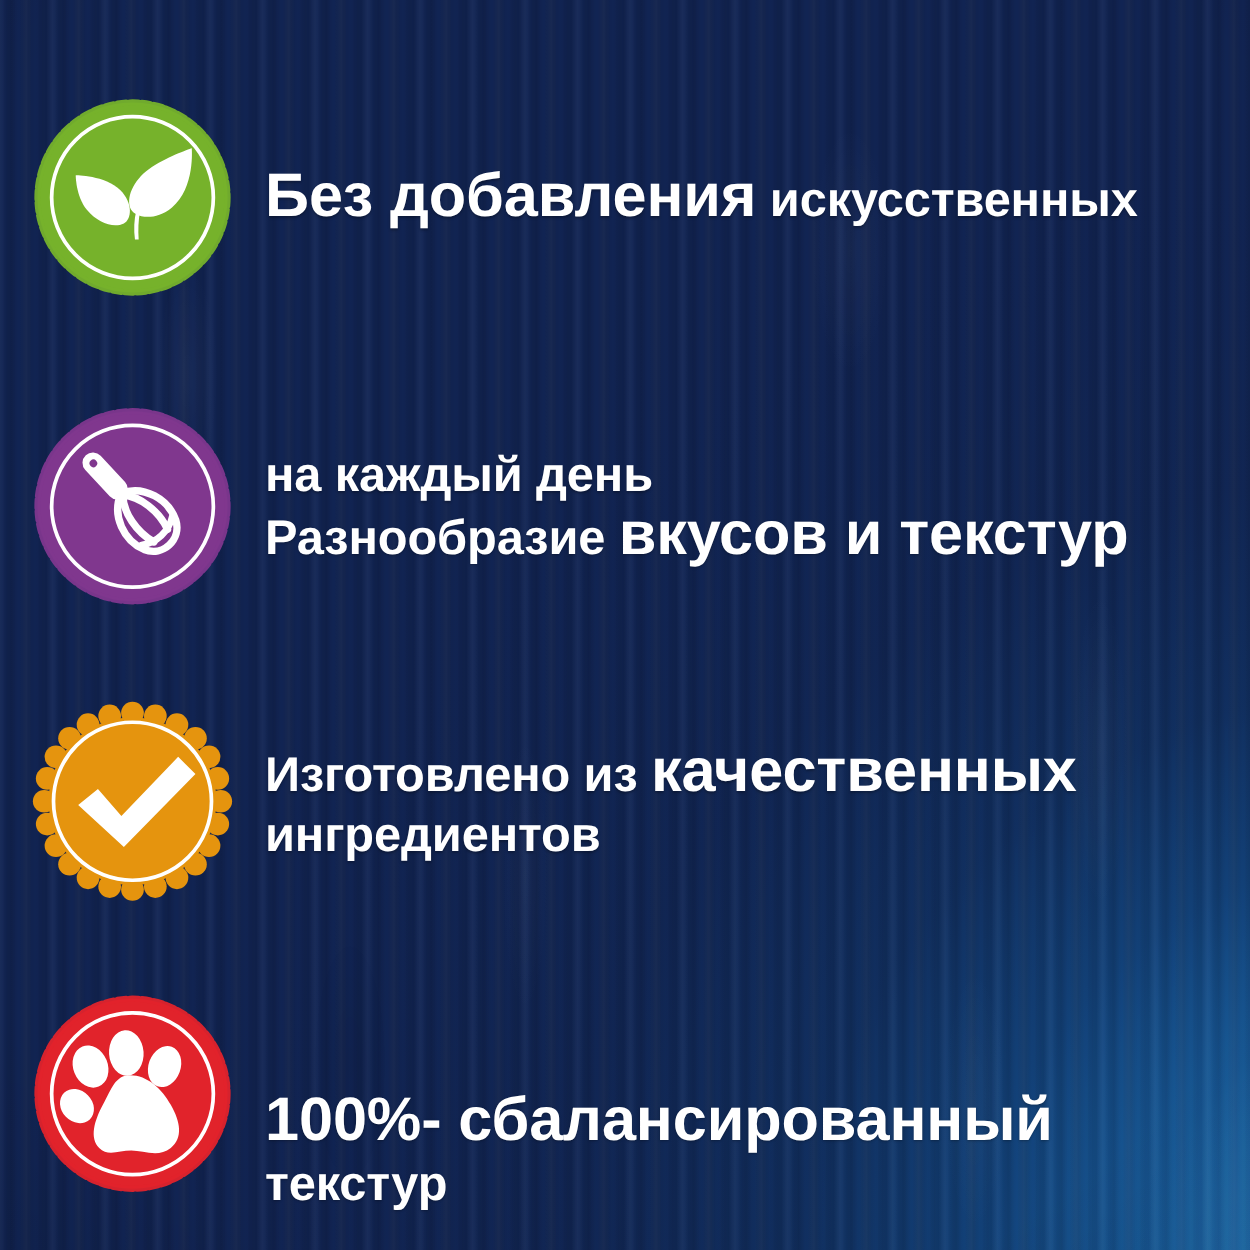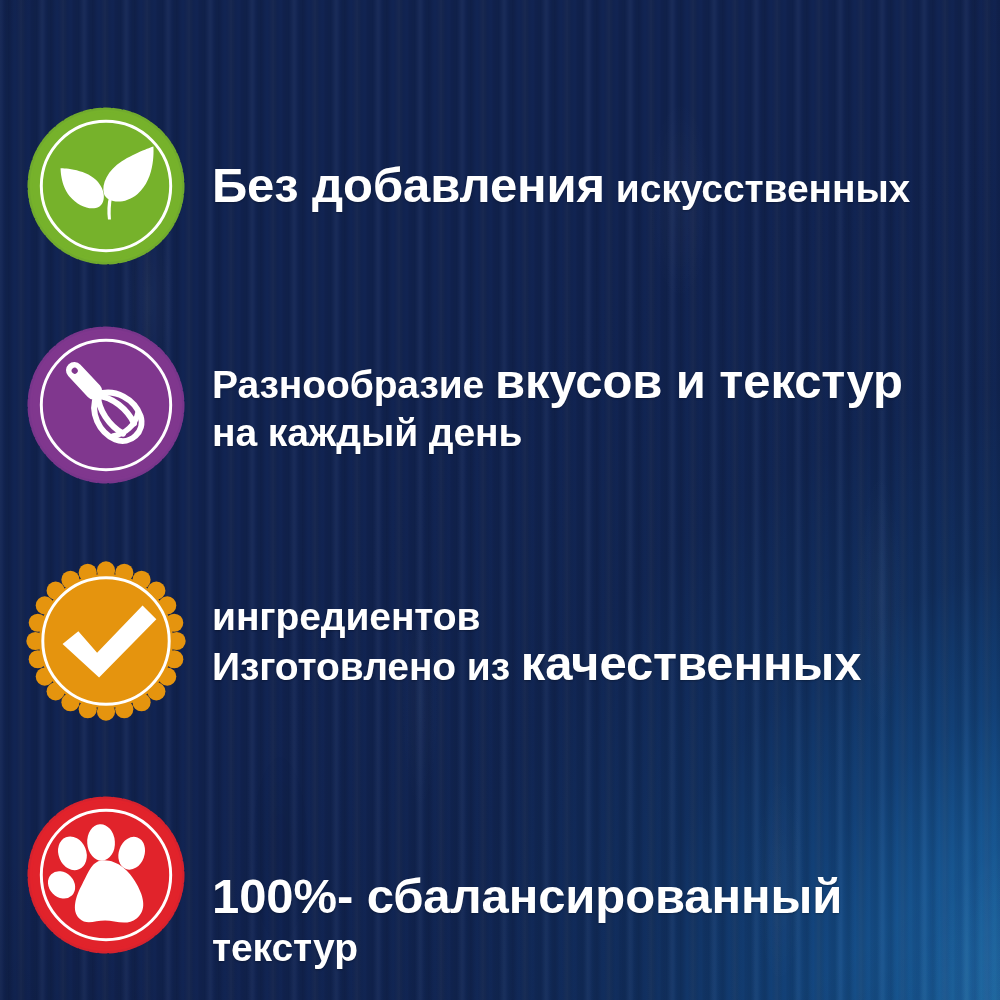--- a/index.html
+++ b/index.html
@@ -103,21 +103,21 @@
     inset: 0;
   }
   .feature-row {
     position: absolute;
     left: 0;
     width: 1000px;
     height: 186px;
     display: flex;
     align-items: center;
   }
-  .row-0 { top: 93px; }
+  .row-0 { top: 65px; }
   .row-1 { top: 312px; }
   .row-2 { top: 548px; }
   .row-3 { top: 782px; align-items: flex-end; }
 
   .badge-wrap {
     position: relative;
     width: 212px;
     min-width: 212px;
     height: 186px;
     display: flex;
@@ -210,24 +210,24 @@
                   <path d="M80.5 68 C71 78, 68 98, 73 113"></path>
                   <path d="M80.5 68 C90 78, 93 98, 88 113"></path>
                 </g>
                 <path d="M64 108 C74 115, 88 115, 98 108" fill="none" stroke="#ffffff" stroke-width="5.5" stroke-linecap="round"></path>
               </g>
             </g>
           </svg>
         </div>
       </div>
       <div class="feature-text">
+        <span class="line line2 t-small">на каждый день</span>
         <span class="line">
           <span class="t-small">Разнообразие </span><span class="t-big">вкусов и текстур</span>
         </span>
-        <span class="line line2 t-small">на каждый день</span>
       </div>
     </div>
 
     <div class="feature-row row-2">
       <div class="badge-wrap">
         <div class="badge">
           <svg viewBox="0 0 160 160" aria-hidden="true">
             <g>
               <g fill="#e5940e">
                 <circle cx="80" cy="80" r="68"></circle>
@@ -258,24 +258,24 @@
                   <circle cx="61.5" cy="10.9" r="9.2"></circle>
                 </g>
               </g>
               <circle cx="80" cy="80" r="64" fill="none" stroke="#ffffff" stroke-width="3"></circle>
               <path d="M36 83 L52 70 L71 92 L117 44 L131 58 L73 117 Z" fill="#ffffff"></path>
             </g>
           </svg>
         </div>
       </div>
       <div class="feature-text">
-        <span class="line line2 t-small">ингредиентов</span>
         <span class="line">
           <span class="t-small">Изготовлено из </span><span class="t-big">качественных</span>
         </span>
+        <span class="line line2 t-small">ингредиентов</span>
       </div>
     </div>
 
     <div class="feature-row row-3">
       <div class="badge-wrap">
         <div class="badge">
           <svg viewBox="0 0 160 160" aria-hidden="true">
             <g>
               <circle cx="80" cy="80" r="77" fill="#e1232b"></circle>
               <circle cx="80" cy="80" r="77" fill="none" stroke="#e1232b" stroke-width="5" stroke-dasharray="7 3" stroke-linecap="round" opacity="0.95"></circle>

